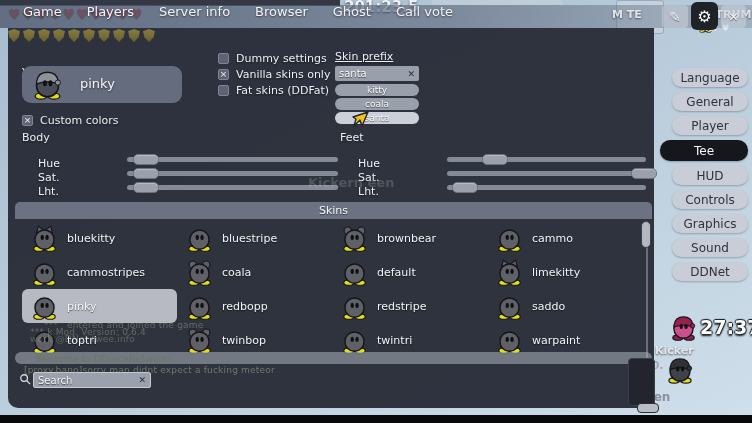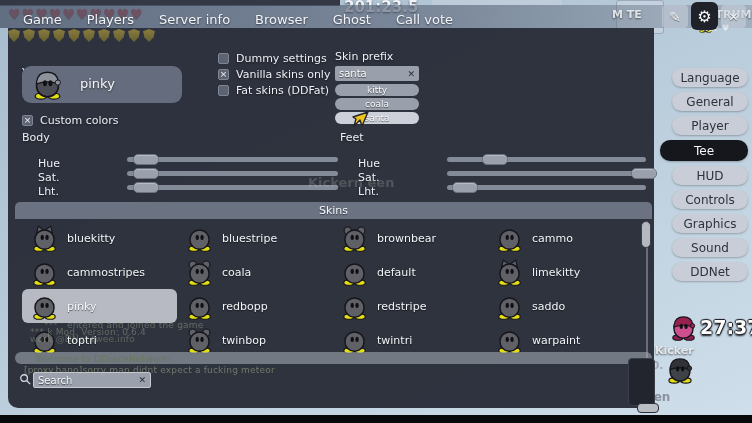--- a/index.html
+++ b/index.html
@@ -38,21 +38,21 @@
   .tee-tiny { left:698px; top:18px; width:15px; height:15px; z-index:4; }
   
   .hearts-row { position:absolute; left:8px; top:7px; z-index:1; display:flex; gap:1px; }
   .heart-icon { font-size:14px; color:#bf3b3f; text-shadow:0 1px 1px rgba(40,0,0,.7); line-height:14px; }
   .armor-row { position:absolute; left:8px; top:29px; z-index:6; display:flex; gap:3px; opacity:.9; }
   .shield-icon { width:12px; height:13px; background:linear-gradient(180deg,#93843f,#6f6530);
     clip-path:polygon(50% 0,100% 18%,88% 64%,50% 100%,12% 64%,0 18%); }
   
   .menu-bar { position:absolute; left:0; top:5px; width:752px; height:23px; z-index:2;
     background:linear-gradient(90deg,rgba(78,88,108,.78) 0%,rgba(88,98,118,.6) 60%,rgba(110,122,140,.35) 100%); }
-  .menu-items { position:absolute; left:23px; top:0; height:23px; display:flex; align-items:center; gap:25px; z-index:3;margin-top:8px; }
+  .menu-items { position:absolute; left:23px; top:0; height:23px; display:flex; align-items:center; gap:25px; z-index:3; }
   .menu-item { font-size:13px; color:#f2f4f8; white-space:nowrap; cursor:default; }
   
   .win-btn { position:absolute; z-index:6; display:flex; align-items:center; justify-content:center; border-radius:4px; cursor:pointer; }
   .editor-btn { left:662px; top:5px; width:26px; height:23px; background:rgba(205,212,222,.55); }
   .settings-btn { left:691px; top:2px; width:27px; height:28px; background:#1f2229; border-radius:6px; }
   .close-btn { left:721px; top:5px; width:25px; height:23px; background:rgba(205,212,222,.55); }
   .win-btn .glyph { color:#f5f7fa; text-shadow:0 1px 1px rgba(0,0,0,.5); }
   .editor-btn .glyph { font-size:14px; }
   .settings-btn .glyph { font-size:16px; }
   .close-btn .glyph { font-size:12px; }
@@ -67,21 +67,21 @@
   .your-skin-name { position:absolute; left:58px; top:10px; font-size:13px; color:#f5f6f8; }
   .check-row { position:absolute; display:flex; align-items:center; gap:7px; cursor:pointer; }
   .cb-dummy { left:210px; top:24px; }
   .cb-vanilla { left:210px; top:40px; }
   .cb-fat { left:210px; top:56px; }
   .cb-custom { left:14px; top:86px; }
   .cb-box { width:11px; height:11px; background:#5d6373; border:1px solid #7e8595; border-radius:2px;
     display:flex; align-items:center; justify-content:center; font-size:9px; color:#f2f4f8; line-height:9px; }
   .cb-label { font-size:11px; color:#eceff4; }
   
-  .prefix-label { position:absolute; left:327px; top:22px; }
+  .prefix-label { position:absolute; left:327px; top:22px;text-decoration:underline; }
   .prefix-input { position:absolute; left:327px; top:38px; width:84px; height:15px; background:#99a0ab; border-radius:2px;
     display:flex; align-items:center; padding:0 4px; }
   .prefix-input .value { flex:1; font-size:10px; color:#fbfcfd; text-shadow:0 1px 1px rgba(0,0,0,.6); }
   .clear-x { font-size:9px; color:#2c2f38; cursor:pointer; }
   .prefix-options { position:absolute; left:327px; top:56px; width:84px; display:flex; flex-direction:column; gap:2px; }
   .prefix-opt { height:12px; border-radius:6px; background:#99a0ab; display:flex; align-items:center; justify-content:center;
     font-size:9px; color:#f8f9fb; text-shadow:0 1px 1px rgba(0,0,0,.55); cursor:pointer; }
   .prefix-opt.highlighted { background:#ccd0d8; }
   .cursor-arrow { position:absolute; left:344px; top:82px; width:18px; height:18px; z-index:9; }
   

